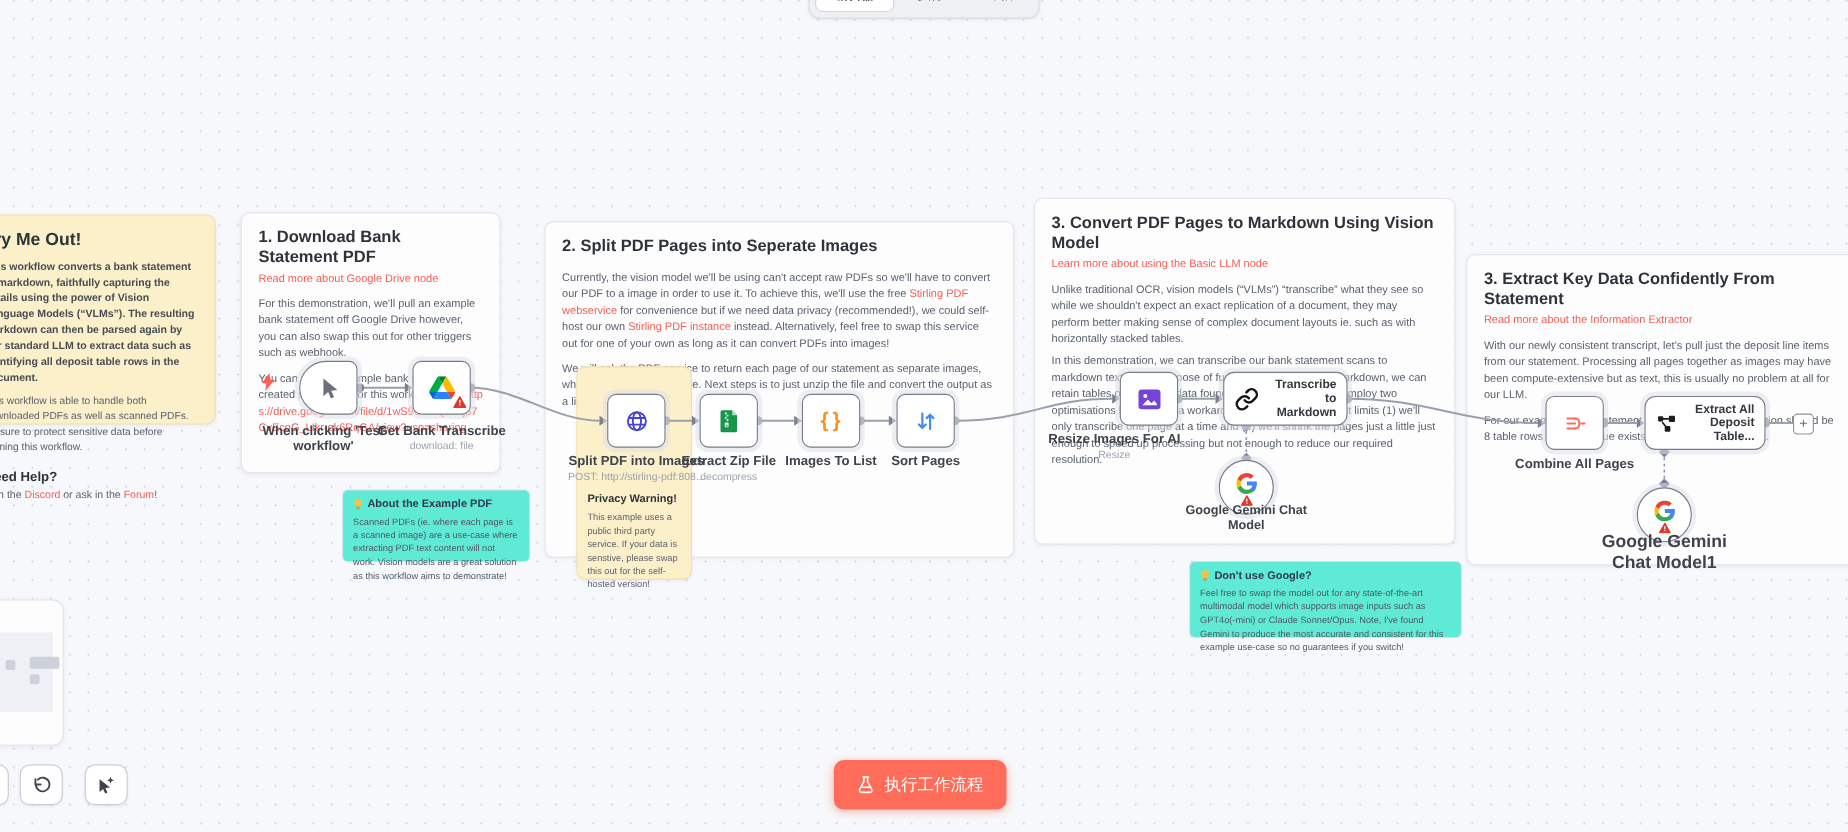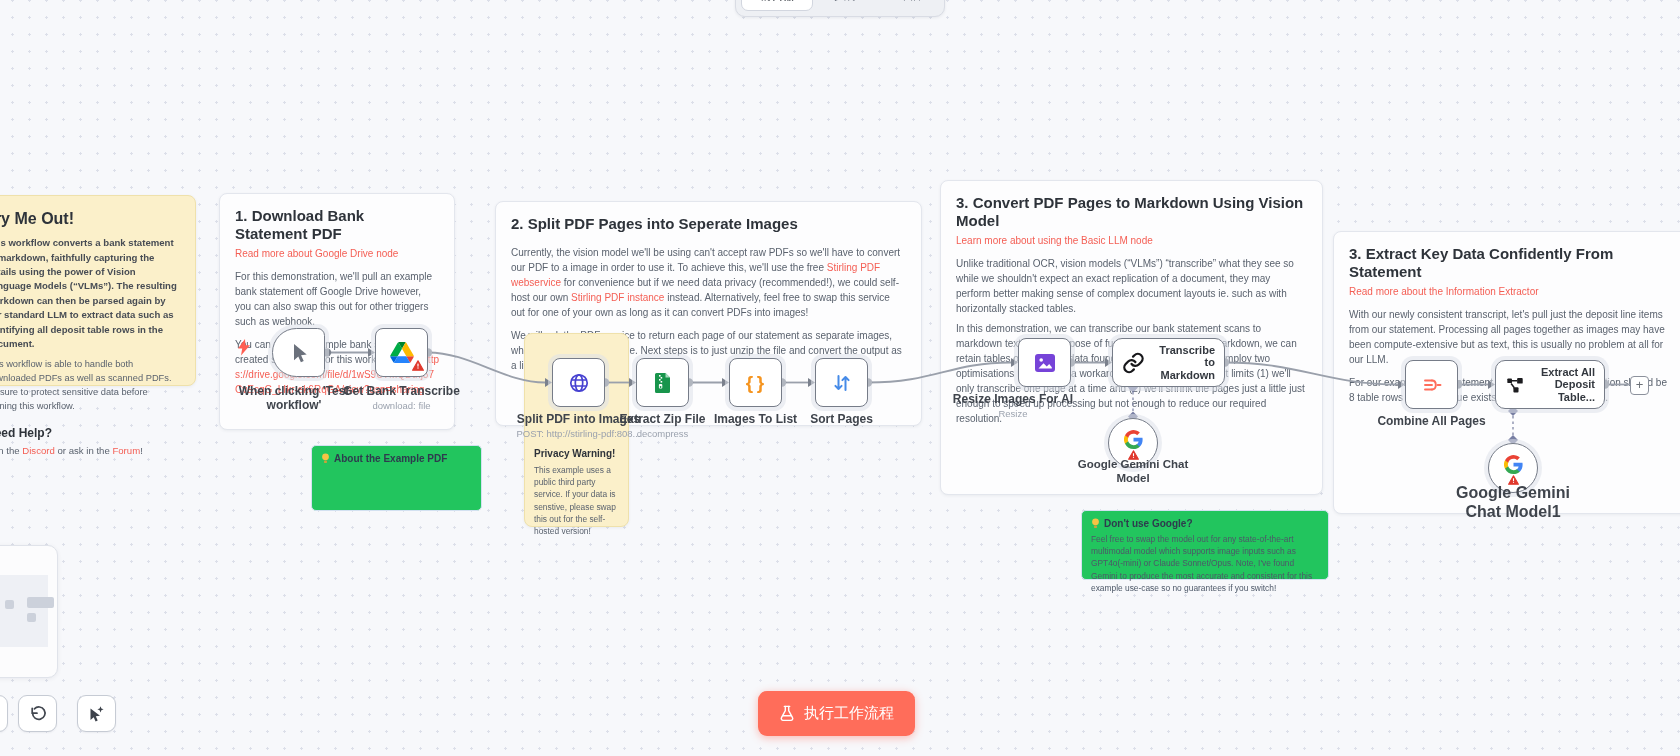--- a/index.html
+++ b/index.html
@@ -22,21 +22,21 @@
     box-shadow:0 1px 3px rgba(60,70,90,.07);}
   .sticky.white{background:#fdfdfe;border:1px solid #e3e6ed;}
   .sticky.yellow{background:#fbf0ca;border:1px solid #efe1ab;}
   .s-title{font-size:15px;font-weight:700;color:#2e333a;line-height:1.2;margin:0 0 4px;}
   .s-link{font-size:10px;color:#f45e54;margin:3px 0 0;line-height:1.4;cursor:pointer;}
   .s-body{font-size:10px;color:#5a626e;line-height:1.5;margin:8px 0 0;}
   .s-body.bold{font-weight:700;color:#474c54;}
   .inline-link{color:#f45e54;cursor:pointer;}
   .s-h2{font-size:12px;font-weight:700;color:#2e333a;margin:12px 0 0;}
   
-  .note{position:absolute;background:#22c55e;border:1px solid #d3e1f1;border-radius:5px;
+  .note{position:absolute;background:#5eead4;border:1px solid #d3e1f1;border-radius:5px;
     padding:7px 9px;box-sizing:border-box;z-index:2;}
   .note-title{font-size:10px;font-weight:700;color:#2e3b4e;display:flex;align-items:center;gap:4px;}
   .note-body{font-size:8.4px;color:#4d5868;line-height:1.45;margin-top:4px;}
   
   .node{position:absolute;background:#fff;border:1.8px solid #767c88;border-radius:8px;
     display:flex;align-items:center;justify-content:center;z-index:4;box-sizing:border-box;
     box-shadow:0 0 0 4px rgba(222,226,233,.55);cursor:pointer;}
   .node.sq{width:53px;height:49px;}
   .node.trigger{border-radius:26px 8px 8px 26px;}
   .node.wide{width:113px;height:49px;justify-content:flex-start;padding:0 9px;gap:7px;border-radius:10px;}
@@ -90,21 +90,21 @@
   <div class="s-body" style="margin-top:4px;font-size:9.6px;"><span>Join the </span><span class="inline-link">Discord</span><span> or ask in the </span><span class="inline-link">Forum</span><span>!</span></div>
 </div>
 
 <div class="sticky white" style="left:219px;top:193px;width:236px;height:237px;">
   <div class="s-title">1. Download Bank Statement PDF</div>
   <div class="s-link">Read more about Google Drive node</div>
   <div class="s-body">For this demonstration, we'll pull an example bank statement off Google Drive however, you can also swap this out for other triggers such as webhook.</div>
   <div class="s-body"><span>You can use the example bank statement created specifically for this workflow here: </span><span class="inline-link" style="word-break:break-all;">https://drive.google.com/file/d/1wS9U7MQDthj57CvEcqG_LIkr-ek6RqGA/view?usp=sharing</span></div>
 </div>
 
-<div class="sticky white" style="left:495px;top:201px;width:427px;height:225px;">
+<div class="sticky white" style="left:495px;top:201px;width:427px;height:306px;">
   <div class="s-title">2. Split PDF Pages into Seperate Images</div>
   <div class="s-body" style="margin-top:12px;"><span>Currently, the vision model we'll be using can't accept raw PDFs so we'll have to convert our PDF to a image in order to use it. To achieve this, we'll use the free </span><span class="inline-link">Stirling PDF webservice</span><span> for convenience but if we need data privacy (recommended!), we could self-host our own </span><span class="inline-link">Stirling PDF instance</span><span> instead. Alternatively, feel free to swap this service out for one of your own as long as it can convert PDFs into images!</span></div>
   <div class="s-body">We will ask the PDF service to return each page of our statement as separate images, which it does so as a zip file. Next steps is to just unzip the file and convert the output as a list of images.</div>
 </div>
 
 <div class="sticky yellow" style="left:524px;top:333px;width:105px;height:194px;padding:10px 9px;z-index:2;">
   <div style="height:104px;"></div>
   <div class="s-title" style="font-size:10px;">Privacy Warning!</div>
   <div class="s-body" style="font-size:8.4px;margin-top:4px;line-height:1.45;">This example uses a public third party service. If your data is senstive, please swap this out for the self-hosted version!</div>
 </div>
@@ -124,20 +124,21 @@
 </div>
 
 <div class="note" style="left:311px;top:445px;width:171px;height:66px;">
   <div class="note-title">
     <svg width="9" height="11" viewBox="0 0 9 11">
         <circle cx="4.5" cy="3.8" r="3.4" fill="#f6c344"></circle>
         <rect x="3" y="7.4" width="3" height="2.6" rx="0.8" fill="#c8a23a"></rect>
       </svg>
     <span>About the Example PDF</span>
   </div>
+  <div class="note-body">Scanned PDFs (ie. where each page is a scanned image) are a use-case where extracting PDF text content will not work. Vision models are a great solution as this workflow aims to demonstrate!</div>
 </div>
 
 <div class="note" style="left:1081px;top:510px;width:248px;height:70px;">
   <div class="note-title">
     <svg width="9" height="11" viewBox="0 0 9 11">
         <circle cx="4.5" cy="3.8" r="3.4" fill="#f6c344"></circle>
         <rect x="3" y="7.4" width="3" height="2.6" rx="0.8" fill="#c8a23a"></rect>
       </svg>
     <span>Don't use Google?</span>
   </div>

